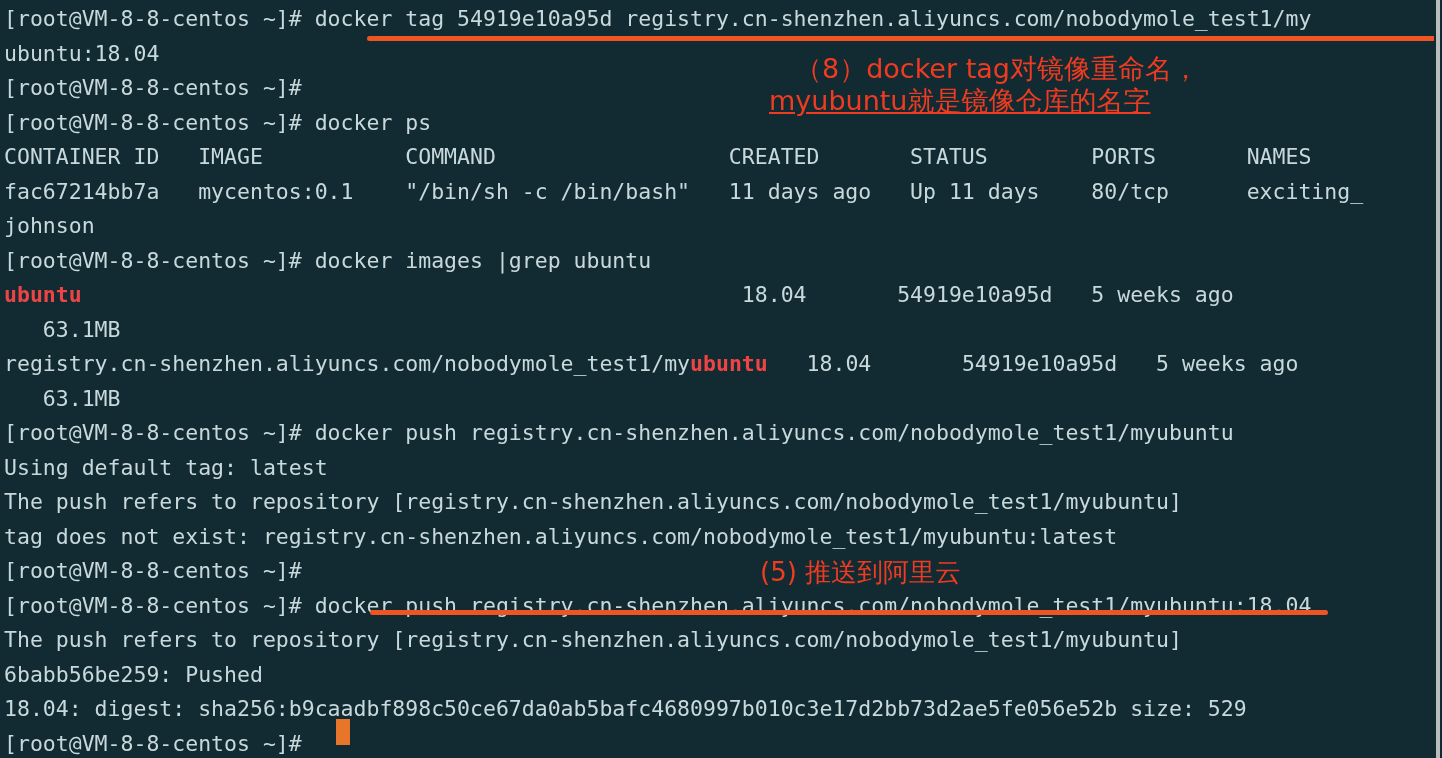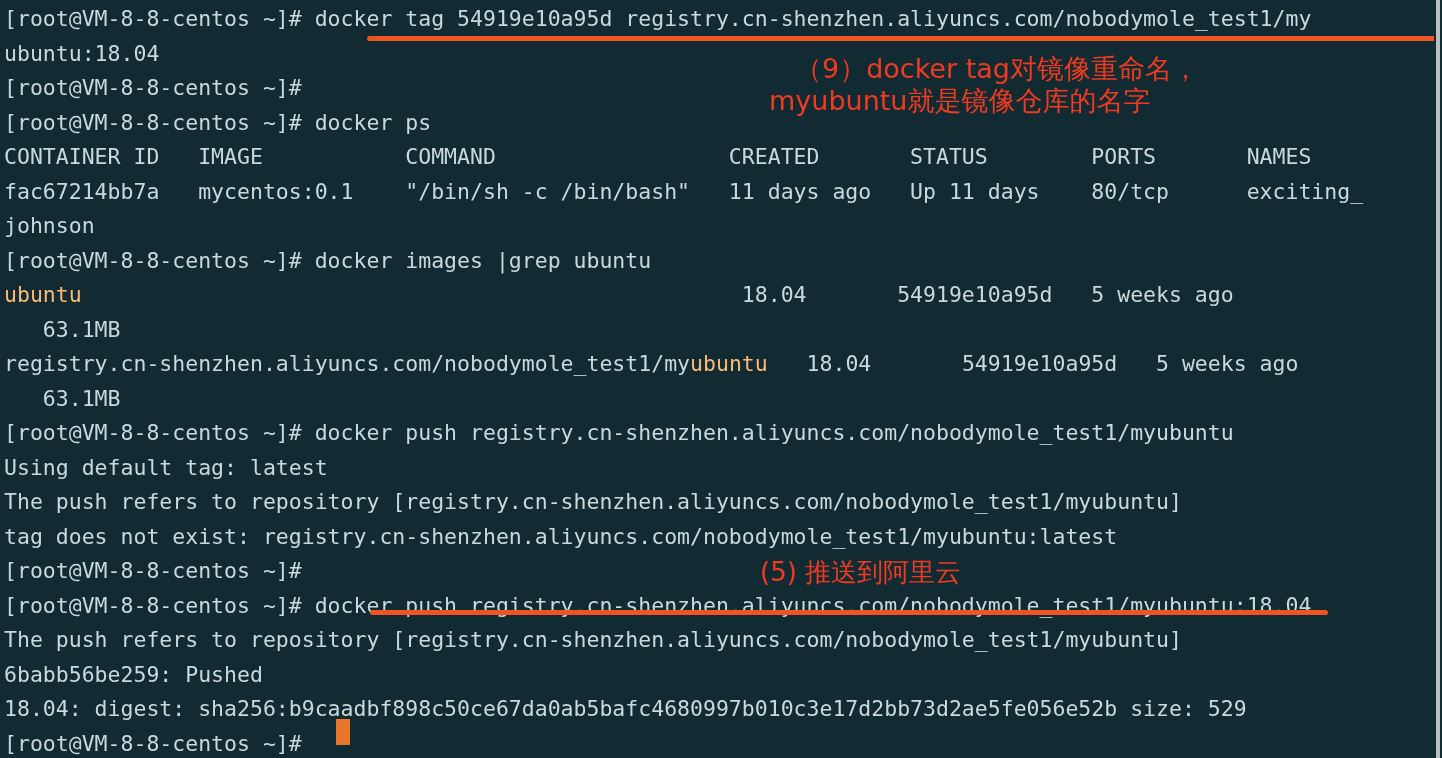--- a/index.html
+++ b/index.html
@@ -25,41 +25,42 @@
     left: 4px;
     top: 2px;
     width: 1430px;
     white-space: pre;
   }
   .line {
     height: 34.5px;
     white-space: pre;
   }
   .red {
-    color: #fdba74;
-    font-weight: normal;
+    color: #ef4444;
+    font-weight: bold;
     margin-top: 40px;
   }
   
   .annot {
     position: absolute;
     color: #f03b20;
     font-family: "DejaVu Sans", "Liberation Sans", sans-serif;
     font-size: 27px;
     line-height: 32px;
     white-space: pre;
     letter-spacing: 0px;
   }
   #annot-1 {
     left: 795px;
     top: 53px;
   }
   #annot-1 .ln2 {
     display: block;
     margin-left: -26px;
+    text-decoration: underline;
   }
   #annot-2 {
     left: 760px;
     top: 556px;
     font-size: 26px;
   }
   .underline {
     position: absolute;
     background: #ef5423;
     height: 5px;
@@ -103,21 +104,21 @@
 </head>
 <body>
 
 <div id="terminal">
 
   <div id="lines"><div class="line" id="line-01"><span>[root@VM-8-8-centos ~]# docker tag 54919e10a95d registry.cn-shenzhen.aliyuncs.com/nobodymole_test1/my</span></div><div class="line" id="line-02"><span>ubuntu:18.04</span></div><div class="line" id="line-03"><span>[root@VM-8-8-centos ~]#</span></div><div class="line" id="line-04"><span>[root@VM-8-8-centos ~]# docker ps</span></div><div class="line" id="line-05"><span>CONTAINER ID   IMAGE           COMMAND                  CREATED       STATUS        PORTS       NAMES</span></div><div class="line" id="line-06"><span>fac67214bb7a   mycentos:0.1    "/bin/sh -c /bin/bash"   11 days ago   Up 11 days    80/tcp      exciting_</span></div><div class="line" id="line-07"><span>johnson</span></div><div class="line" id="line-08"><span>[root@VM-8-8-centos ~]# docker images |grep ubuntu</span></div><div class="line" id="line-09"><span class="red">ubuntu</span><span>                                                   18.04       54919e10a95d   5 weeks ago</span></div><div class="line" id="line-10"><span>   63.1MB</span></div><div class="line" id="line-11"><span>registry.cn-shenzhen.aliyuncs.com/nobodymole_test1/my</span><span class="red">ubuntu</span><span>   18.04       54919e10a95d   5 weeks ago</span></div><div class="line" id="line-12"><span>   63.1MB</span></div><div class="line" id="line-13"><span>[root@VM-8-8-centos ~]# docker push registry.cn-shenzhen.aliyuncs.com/nobodymole_test1/myubuntu</span></div><div class="line" id="line-14"><span>Using default tag: latest</span></div><div class="line" id="line-15"><span>The push refers to repository [registry.cn-shenzhen.aliyuncs.com/nobodymole_test1/myubuntu]</span></div><div class="line" id="line-16"><span>tag does not exist: registry.cn-shenzhen.aliyuncs.com/nobodymole_test1/myubuntu:latest</span></div><div class="line" id="line-17"><span>[root@VM-8-8-centos ~]#</span></div><div class="line" id="line-18"><span>[root@VM-8-8-centos ~]# docker push registry.cn-shenzhen.aliyuncs.com/nobodymole_test1/myubuntu:18.04</span></div><div class="line" id="line-19"><span>The push refers to repository [registry.cn-shenzhen.aliyuncs.com/nobodymole_test1/myubuntu]</span></div><div class="line" id="line-20"><span>6babb56be259: Pushed</span></div><div class="line" id="line-21"><span>18.04: digest: sha256:b9caadbf898c50ce67da0ab5bafc4680997b010c3e17d2bb73d2ae5fe056e52b size: 529</span></div><div class="line" id="line-22"><span>[root@VM-8-8-centos ~]# </span></div></div>
 
   <div class="underline" id="underline-1"></div>
   <div class="underline" id="underline-2"></div>
 
-  <div class="annot" id="annot-1"><span>（9）docker tag对镜像重命名，</span><span class="ln2">myubuntu就是镜像仓库的名字</span></div>
+  <div class="annot" id="annot-1"><span>（8）docker tag对镜像重命名，</span><span class="ln2">myubuntu就是镜像仓库的名字</span></div>
 
   <div class="annot" id="annot-2"><span>(5) 推送到阿里云</span></div>
 
   <div id="cursor"></div>
 
   <div id="scrollbar-track">
     <div id="scrollbar-thumb"></div>
   </div>
 </div>
 

